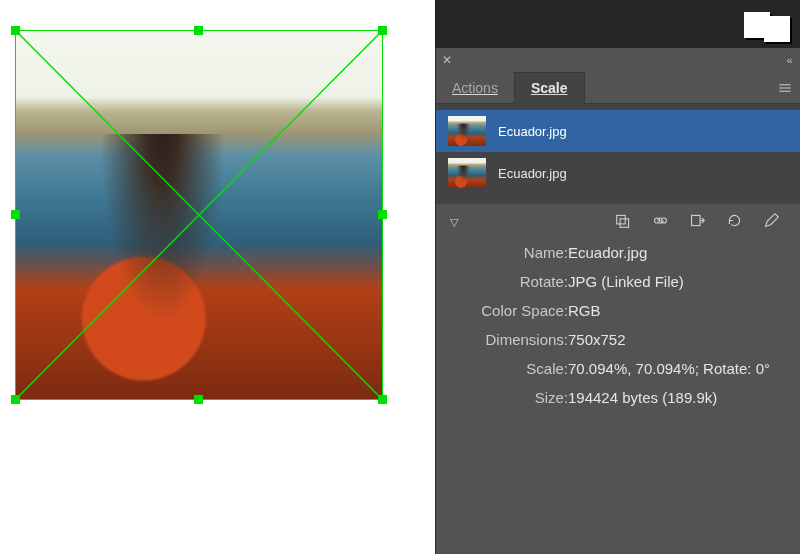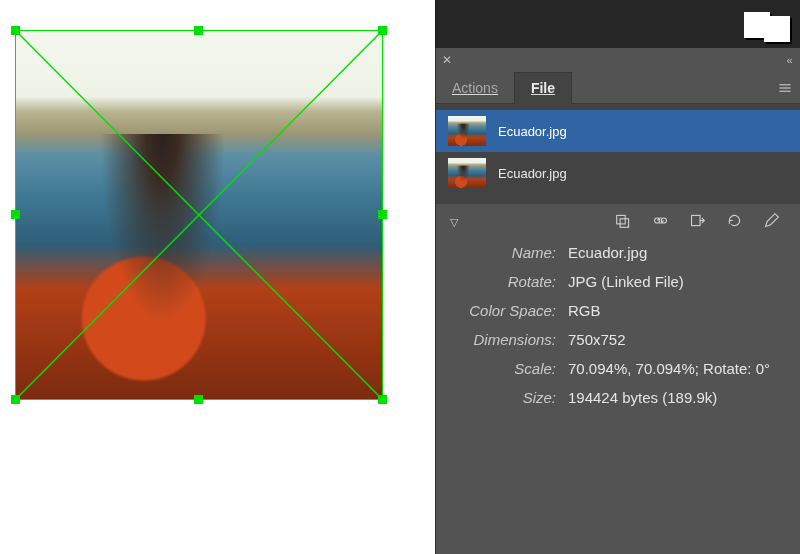--- a/index.html
+++ b/index.html
@@ -195,22 +195,21 @@
   .detail-line {
     display:flex;
     align-items:baseline;
     padding: 6px 0;
     font-size: 15px;
   }
   .detail-label {
     width: 118px;
     text-align:right;
     color:#c9c9c9;
-    padding-right: 12px;
-    font-style: italic;
+    padding-right: 0;
   }
   .detail-value {
     color:#e4e4e4;
   }
   .detail-value.path { text-decoration: underline; }
 </style>
 </head>
 <body>
 
 <div class="canvas-area">
@@ -245,21 +244,21 @@
     <div class="close-x">✕</div>
     <div class="panel-top-spacer"></div>
     <div class="double-chevron">«</div>
   </div>
 
   <div class="tabs-row">
     <div class="tab">
       <span>Actions</span>
     </div>
     <div class="tab active">
-      <span>File</span>
+      <span>Scale</span>
     </div>
     <div class="tabs-spacer"></div>
     <div class="panel-menu">
       <svg viewBox="0 0 20 20" width="16" height="16">
           <line x1="3" y1="6" x2="17" y2="6" stroke="#cfcfcf" stroke-width="1.3"></line>
           <line x1="3" y1="10" x2="17" y2="10" stroke="#cfcfcf" stroke-width="1.3"></line>
           <line x1="3" y1="14" x2="17" y2="14" stroke="#cfcfcf" stroke-width="1.3"></line>
         </svg>
     </div>
   </div>

